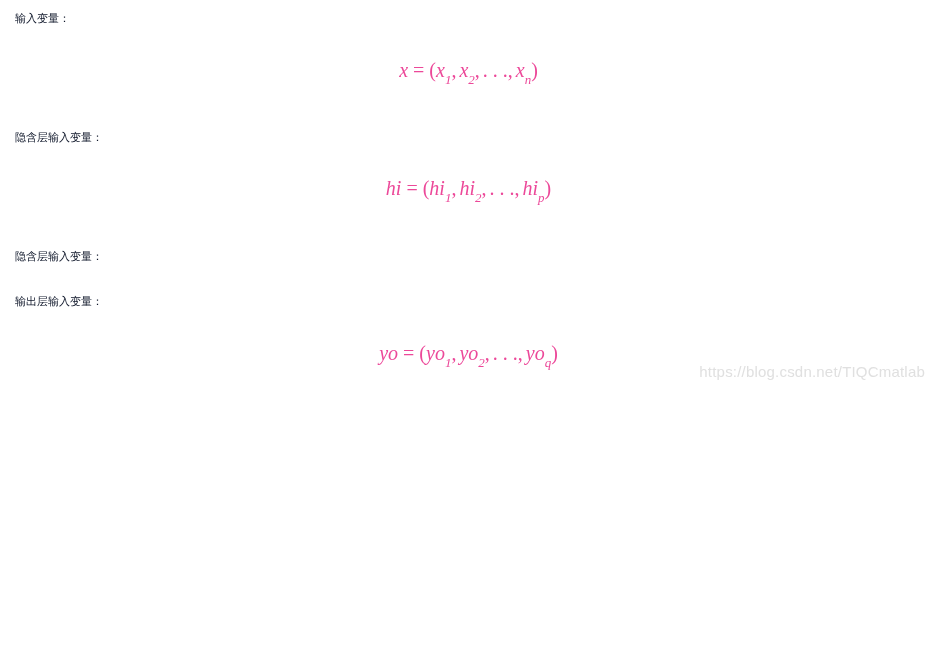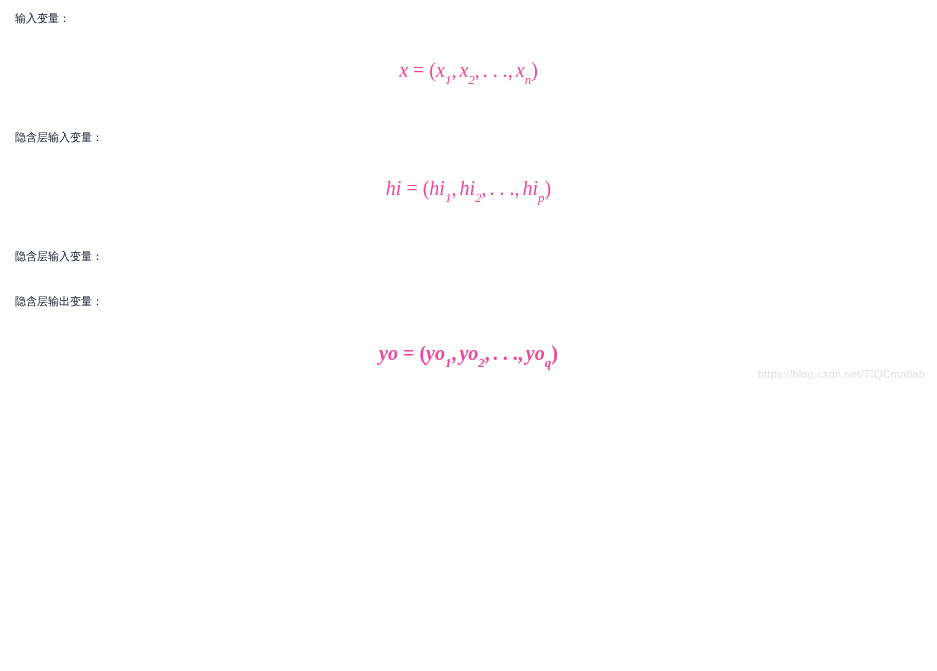--- a/index.html
+++ b/index.html
@@ -47,21 +47,21 @@
     margin: 0 0.25em;
   }
   .comma {
     font-style: normal;
     margin-right: 0.15em;
   }
   .watermark {
     position: absolute;
     right: 12px;
     bottom: 10px;
-    font-size: 11px;
+    font-size: 15px;
     color: #e0e0e0;
     font-family: Arial, sans-serif;
     font-style: normal;
     letter-spacing: 0.2px;
   }
 </style>
 </head>
 <body>
 
 <div class="section">
@@ -79,19 +79,19 @@
 </div>
 
 <div class="section">
 </div>
 
 <div class="section">
   <div class="label">隐含层输入变量：</div>
 </div>
 
 <div class="section">
-  <div class="label">隐含层输出变量：</div>
-  <div class="formula" style="margin-bottom:10px;font-weight:bold;">
+  <div class="label">输出层输入变量：</div>
+  <div class="formula" style="margin-bottom:10px;">
     <span>yo</span><span class="eq">=</span><span class="paren">(</span><span>yo</span><span class="sub">1</span><span class="comma">,</span><span>yo</span><span class="sub">2</span><span class="comma">,</span><span class="ellipsis">. . .</span><span class="comma">,</span><span>yo</span><span class="sub">q</span><span class="paren">)</span>
   </div>
 </div>
 
 <div class="watermark">https://blog.csdn.net/TIQCmatlab</div>
 
 </body></html>

